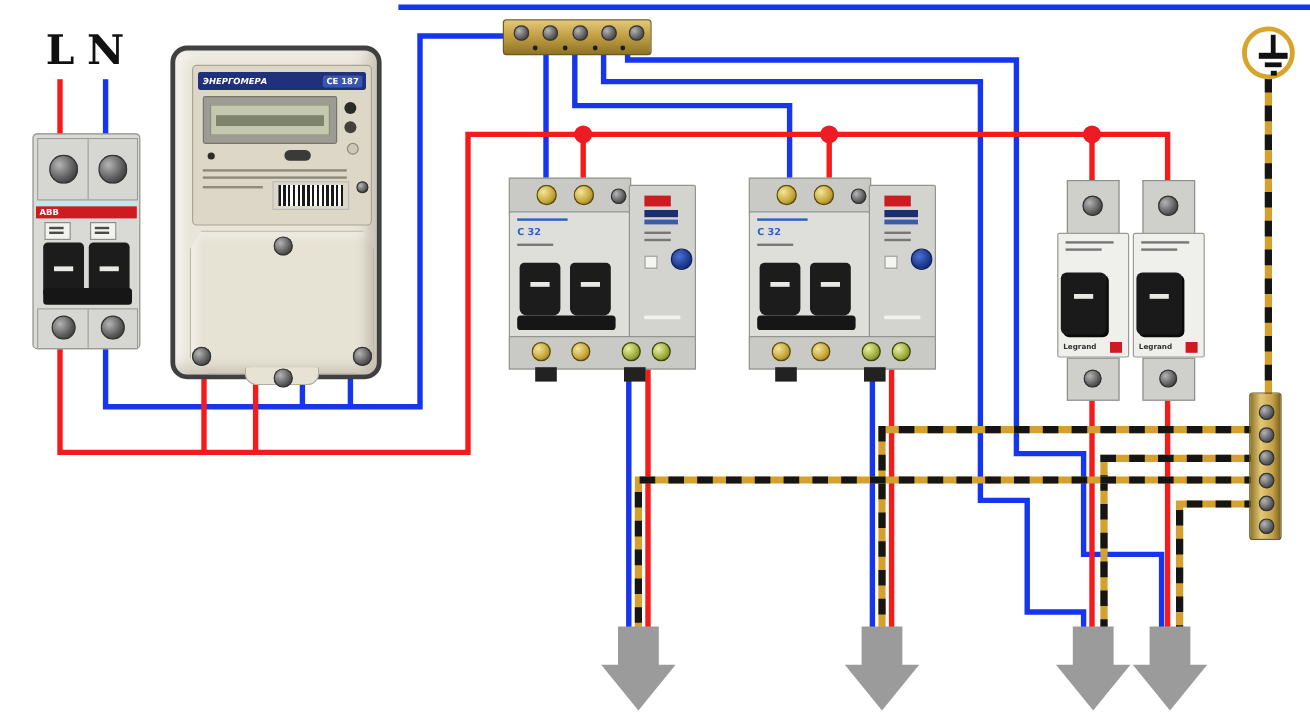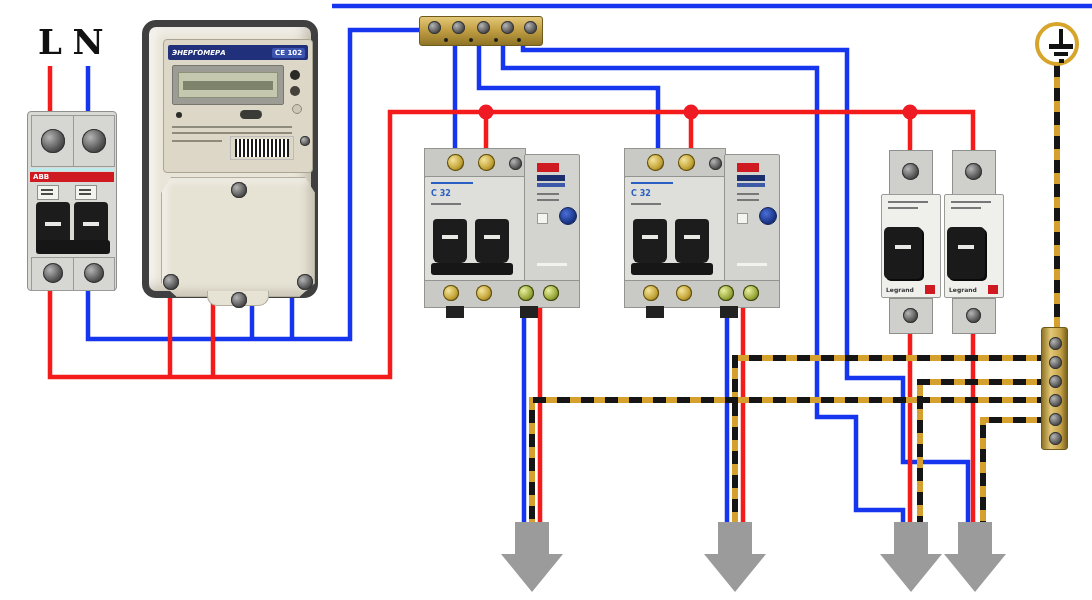--- a/index.html
+++ b/index.html
@@ -33,22 +33,22 @@
   .cyanline{position:absolute;left:2px;right:2px;height:3px;background:#bfe9ea;}
   .abbband{position:absolute;left:2px;right:2px;height:10px;background:#cf1a22;
            color:#fff;font-size:7px;font-weight:bold;line-height:10px;padding-left:3px;}
   .b2-win{position:absolute;width:20px;height:13px;background:#f2f2ef;border:1px solid #8e8e8b;}
   .b2-winline{position:absolute;left:3px;width:12px;height:2px;background:#4a4a48;}
   .toggle2{position:absolute;width:34px;height:48px;background:#1c1c1c;border-radius:4px 4px 6px 6px;}
   .togmark{position:absolute;left:9px;width:16px;height:4px;background:#e8e8e4;}
   .b2-bar{position:absolute;left:8px;width:74px;height:14px;background:#161616;border-radius:3px;}
 
   
-  .meter{left:142px;top:20px;width:176px;height:278px;background:#e9e5d8;
-         border:7px solid #404040;border-radius:14px;
+  .meter{left:142px;top:38px;width:176px;height:278px;background:#e9e5d8;
+         border:4px solid #404040;border-radius:14px;
          box-shadow:inset -6px -4px 12px rgba(120,110,90,.35), inset 5px 4px 10px rgba(255,255,255,.8);}
   .m-face{position:absolute;left:14px;top:12px;width:148px;height:132px;background:#dcd7c7;
           border:1px solid #aaa493;border-radius:4px;}
   .m-head{position:absolute;left:4px;top:5px;right:4px;height:15px;background:#20307a;
           border-radius:2px;display:flex;align-items:center;}
   .m-brand{color:#fff;font-size:7px;font-weight:bold;font-style:italic;padding-left:4px;flex:1;}
   .m-model{color:#fff;font-size:7px;font-weight:bold;background:#3a54b0;padding:1px 3px;
            border-radius:2px;margin-right:3px;}
   .m-lcd{position:absolute;left:8px;top:25px;width:110px;height:38px;background:#9d9c94;
          border:1px solid #77766e;border-radius:2px;}
@@ -197,21 +197,21 @@
       <div class="b2-cell">
         <span class="screw" style="left:10px;top:5px;width:20px;height:20px;"></span>
       </div>
     </div>
   </div>
 
   <div class="comp meter">
     <div class="m-face">
       <div class="m-head">
         <span class="m-brand">ЭНЕРГОМЕРА</span>
-        <span class="m-model">CE 102</span>
+        <span class="m-model">CE 187</span>
       </div>
       <div class="m-lcd">
         <div class="m-lcdin">
           <div class="m-lcdband"></div>
         </div>
       </div>
       <span class="m-btn" style="left:126px;top:30px;width:10px;height:10px;background:#2a2a26;"></span>
       <span class="m-btn" style="left:126px;top:46px;width:10px;height:10px;background:#44403a;"></span>
       <span class="m-btn" style="left:128px;top:64px;width:8px;height:8px;background:#cdc8b8;border:1px solid #8e897a;"></span>
       <span class="m-led"></span>

